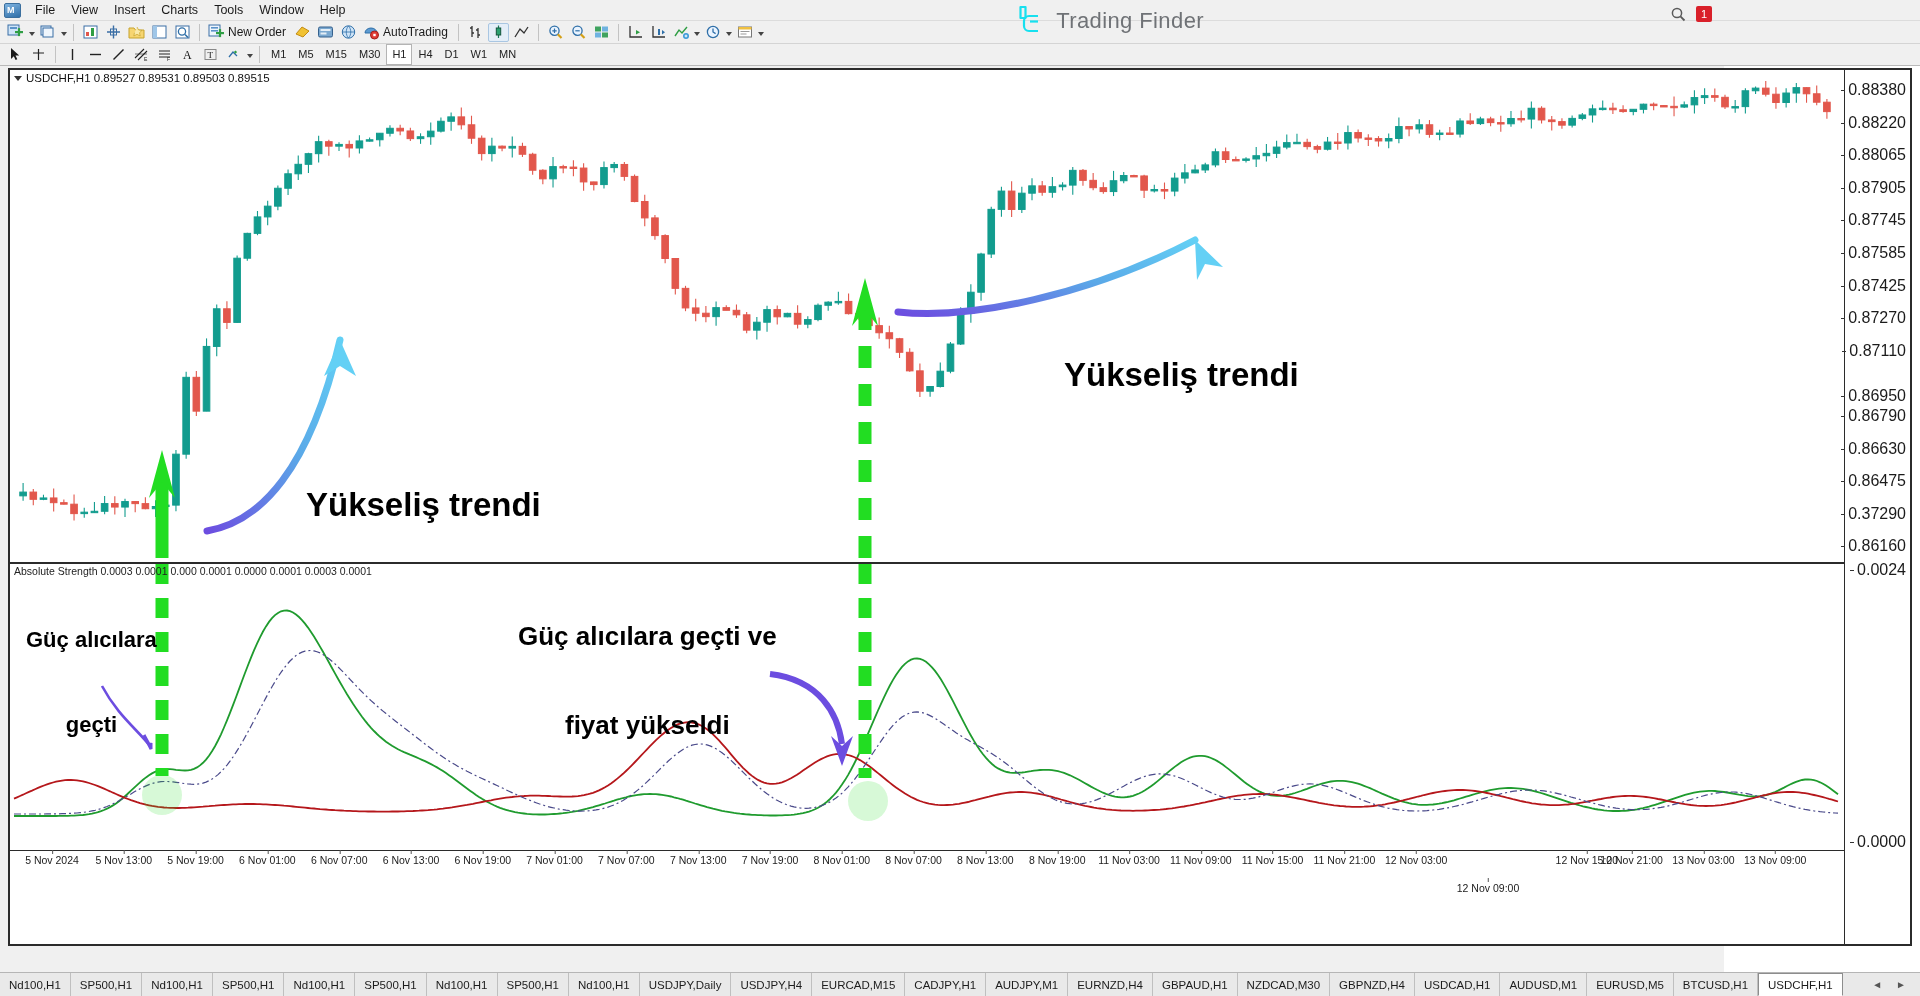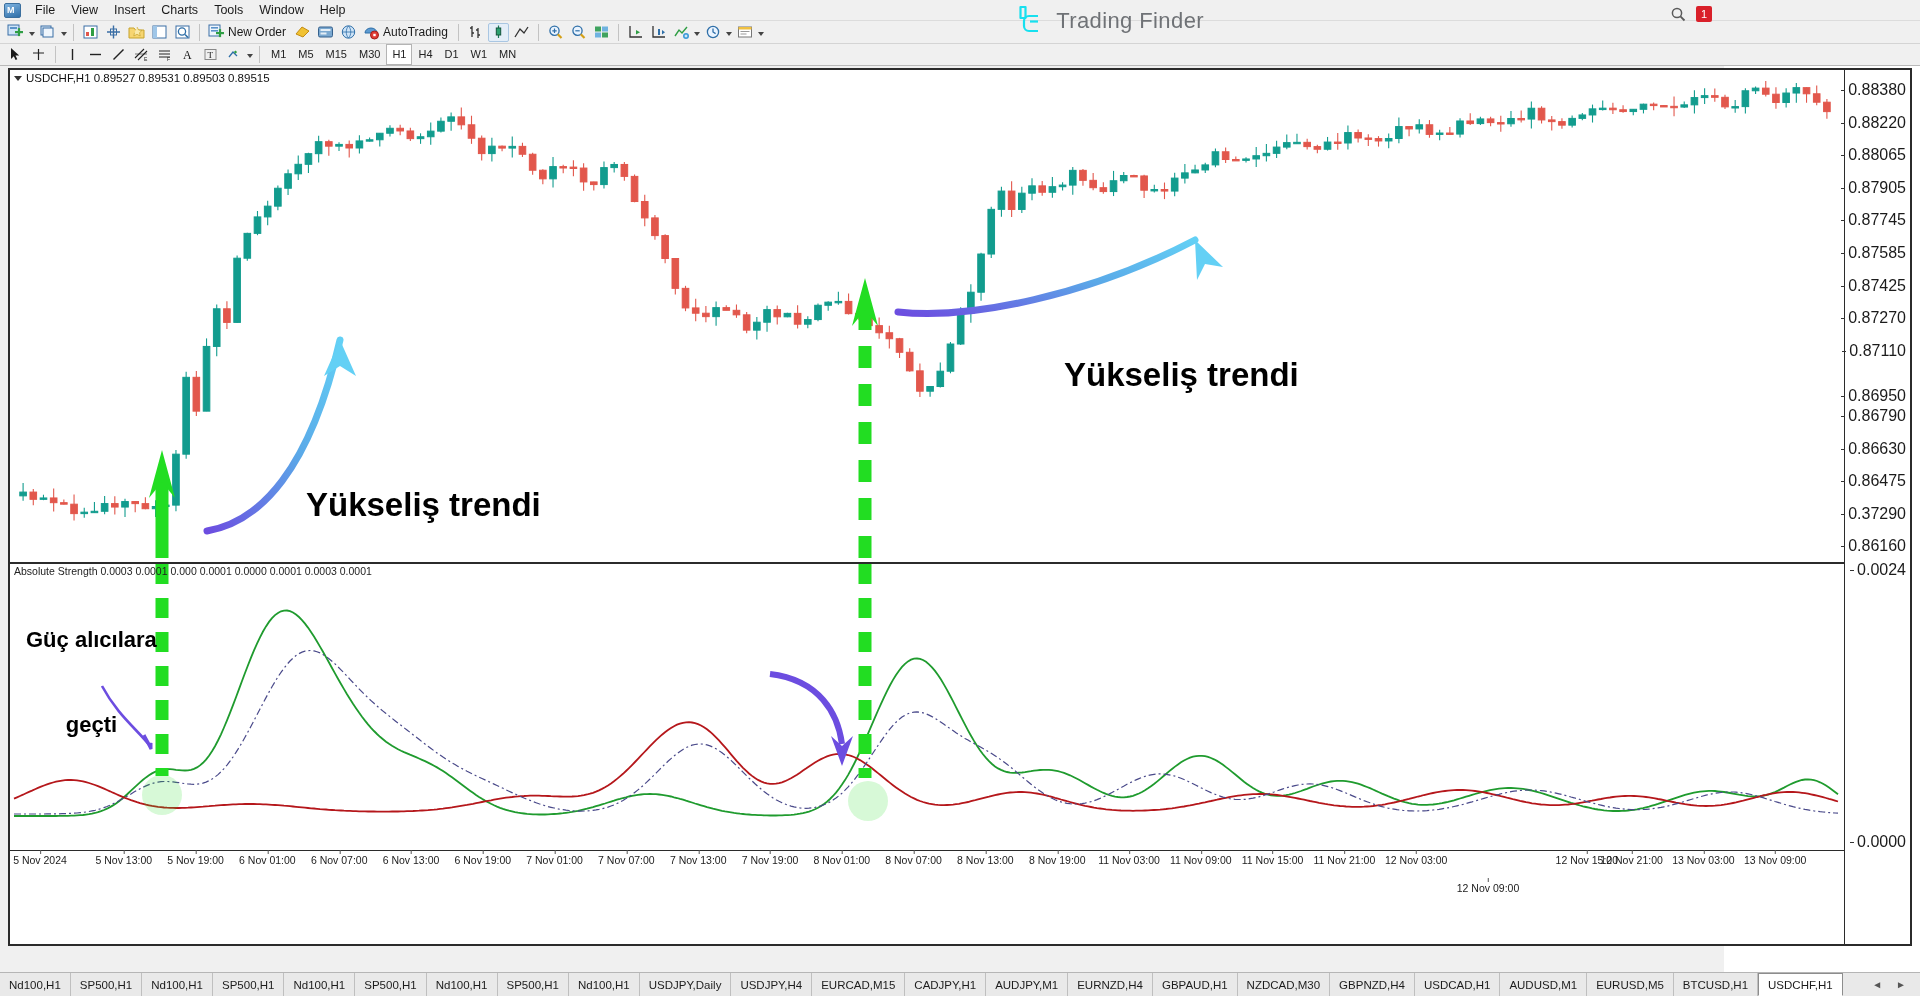--- a/index.html
+++ b/index.html
@@ -808,20 +808,24 @@
         <path d="M855 0 L855 214" stroke="#22dd22" stroke-width="13" fill="none" stroke-dasharray="20 14"></path>
         <path d="M92 122 C 108 152, 128 166, 140 182" stroke="#6c4de0" stroke-width="2.6" fill="none"></path>
         <path d="M140 182 l -6 -11 l 7 14 l 0 -6 z" fill="#6c4de0" stroke="#6c4de0" stroke-width="3"></path>
         <path d="M760 110 C 810 116, 828 150, 832 180" stroke="#6c4de0" stroke-width="6" fill="none"></path>
         <path d="M832 182 l -11 -10 l 11 30 l 11 -30 z" fill="#6c4de0"></path>
       </svg>
       <div class="anno" style="left:16px; top:12px; font-size:22px;">
         <div>Güç alıcılara</div>
         <div style="margin-top:10px;">geçti</div>
       </div>
+      <div class="anno" style="left:508px; top:-2px; font-size:26px;">
+        <div>Güç alıcılara geçti ve</div>
+        <div>fiyat yükseldi</div>
+      </div>
     </div>
 
     <div class="axis-right">
       <div id="price-ticks">
           <div class="ptick" style="top: 20px;">0.88380</div>
           <div class="ptick" style="top: 52.6px; text-align: right;">0.88220</div>
           <div class="ptick" style="top: 85.2px;">0.88065</div>
           <div class="ptick" style="top: 117.8px;">0.87905</div>
           <div class="ptick" style="top: 150.4px;">0.87745</div>
           <div class="ptick" style="top: 183px;">0.87585</div>
@@ -836,21 +840,21 @@
           <div class="ptick" style="top: 476.4px; margin-left: 25px;">0.86160</div>
         </div>
       <div id="ind-ticks">
           <div class="ptick" style="top: 500px;">0.0024</div>
           <div class="ptick" style="top: 772px;">0.0000</div>
         </div>
     </div>
 
     <div class="time-axis">
       <div id="time-ticks">
-          <div class="ttick" style="left: 30px;">5 Nov 2024</div>
+          <div class="ttick" style="left: 42px;">5 Nov 2024</div>
           <div class="ttick" style="left: 113.8px;">5 Nov 13:00</div>
           <div class="ttick" style="left: 185.6px;">5 Nov 19:00</div>
           <div class="ttick" style="left: 257.4px;">6 Nov 01:00</div>
           <div class="ttick" style="left: 329.2px;">6 Nov 07:00</div>
           <div class="ttick" style="left: 401px;">6 Nov 13:00</div>
           <div class="ttick" style="left: 472.8px;">6 Nov 19:00</div>
           <div class="ttick" style="left: 544.6px;">7 Nov 01:00</div>
           <div class="ttick" style="left: 616.4px;">7 Nov 07:00</div>
           <div class="ttick" style="left: 688.2px;">7 Nov 13:00</div>
           <div class="ttick" style="left: 760px;">7 Nov 19:00</div>

